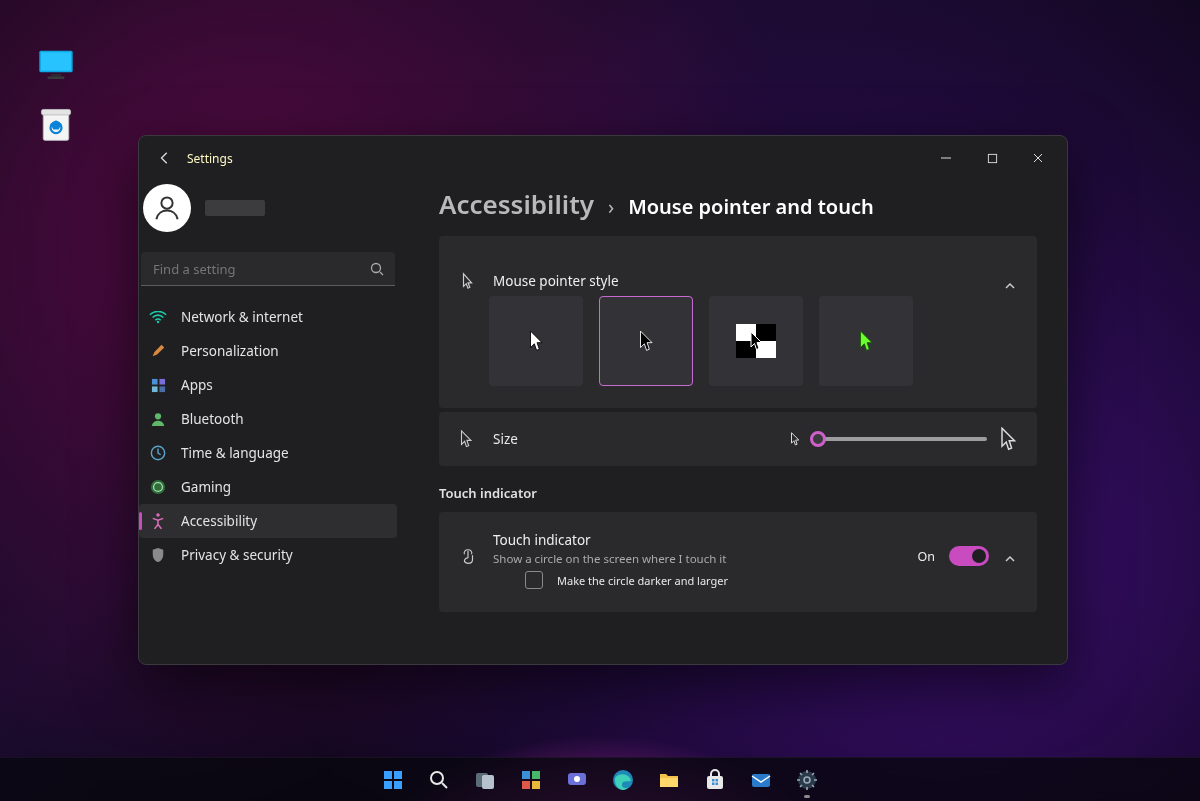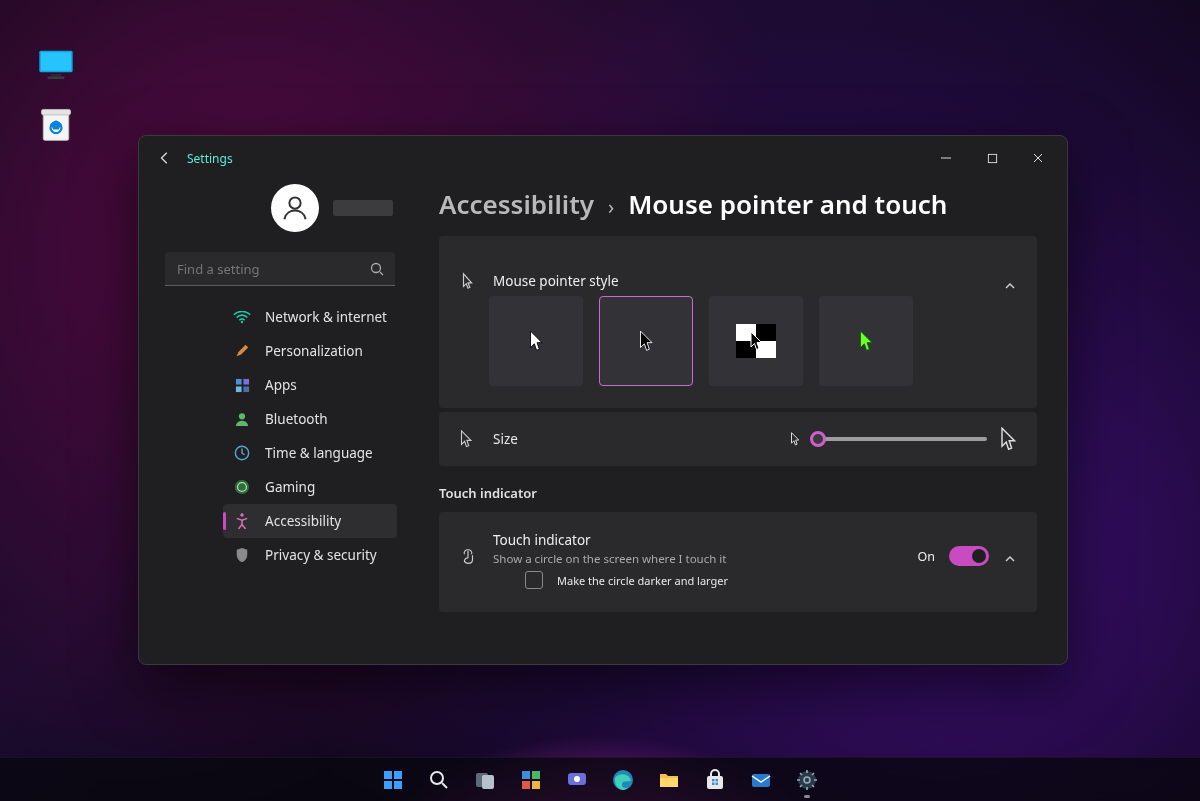--- a/index.html
+++ b/index.html
@@ -19,26 +19,26 @@
 
   
   .window {
     position: absolute; left: 138px; top: 135px; width: 930px; height: 530px;
     background: #1f1f22; border: 1px solid #3a3a3e; border-radius: 8px;
     box-shadow: 0 20px 60px rgba(0,0,0,0.6);
     display: flex; flex-direction: column; color: #e8e8e8;
   }
   .titlebar { height: 44px; display:flex; align-items:center; padding: 0 6px 0 18px; }
   .titlebar .back { width:16px; height:16px; color:#ddd; margin-right: 14px; display:flex; align-items:center; justify-content:center;}
-  .titlebar .title { font-size: 12px; color:#5eead4; }
+  .titlebar .title { font-size: 12px; color:#fef9c3; }
   .win-controls { margin-left:auto; display:flex; }
   .win-controls .ctl { width:46px; height:32px; display:flex; align-items:center; justify-content:center; color:#ddd; }
 
   .body { flex:1; display:flex; overflow:hidden; }
-  .sidebar { width: 270px; padding: 0 12px 10px 24px; display:flex; flex-direction:column;align-items:flex-end; }
+  .sidebar { width: 270px; padding: 0 12px 10px 0; display:flex; flex-direction:column; }
   .profile { display:flex; align-items:center; gap:14px; padding: 4px 4px 18px 4px; }
   .avatar { width:48px; height:48px; border-radius:50%; background:#fff; display:flex; align-items:center; justify-content:center;}
   .name-redact { width:60px; height:16px; background:#3c3c3f; border-radius:2px;}
 
   .search { position:relative; margin: 2px 2px 12px 2px;}
   .search input {
     width:100%; height:34px; background:#2a2a2d; border:none; border-bottom:1px solid #5c5c5f;
     border-radius:4px 4px 0 0; padding:0 36px 0 12px; color:#cfcfcf; font-size:13px; outline:none;
   }
   .search .mag { position:absolute; right:10px; top:8px; color:#aaa; }
@@ -51,21 +51,21 @@
   .nav-item .ic { width:18px; height:18px; display:flex; align-items:center; justify-content:center;}
   .nav-item.active { background:#2e2e31; position:relative;}
   .nav-item.active::before{
     content:""; position:absolute; left:0; top:8px; bottom:8px; width:3px; background:#c84cc0; border-radius:2px;
   }
 
   .main { flex:1; padding: 0 30px 10px 30px; overflow:auto; }
   .breadcrumb { display:flex; align-items:baseline; gap:14px; padding: 6px 0 14px 0;}
   .breadcrumb .bc-parent { font-size:26px; font-weight:600; color:#b9b9bb;}
   .breadcrumb .sep { font-size:20px; color:#b9b9bb;}
-  .breadcrumb .bc-title { font-size:26px; font-weight:600; color:#fff;}
+  .breadcrumb .bc-title { font-size:20px; font-weight:600; color:#fff;}
   .section-label { font-size:13px; font-weight:600; color:#e0e0e0; margin: 6px 0 10px 0;}
 
   .card {
     background:#2a2a2d; border-radius:4px; padding:0 20px;
   }
   .card + .card { margin-top:4px;}
   .expander-row{ display:flex; align-items:flex-end; height:54px; gap:16px;}
   .expander-row .lead { width:18px; height:18px; color:#ccc; display:flex; align-items:center; justify-content:center;}
   .expander-row .lbl { font-size:13.5px; color:#eee; }
   .expander-row .tail { margin-left:auto; display:flex; align-items:center; gap:14px;}

